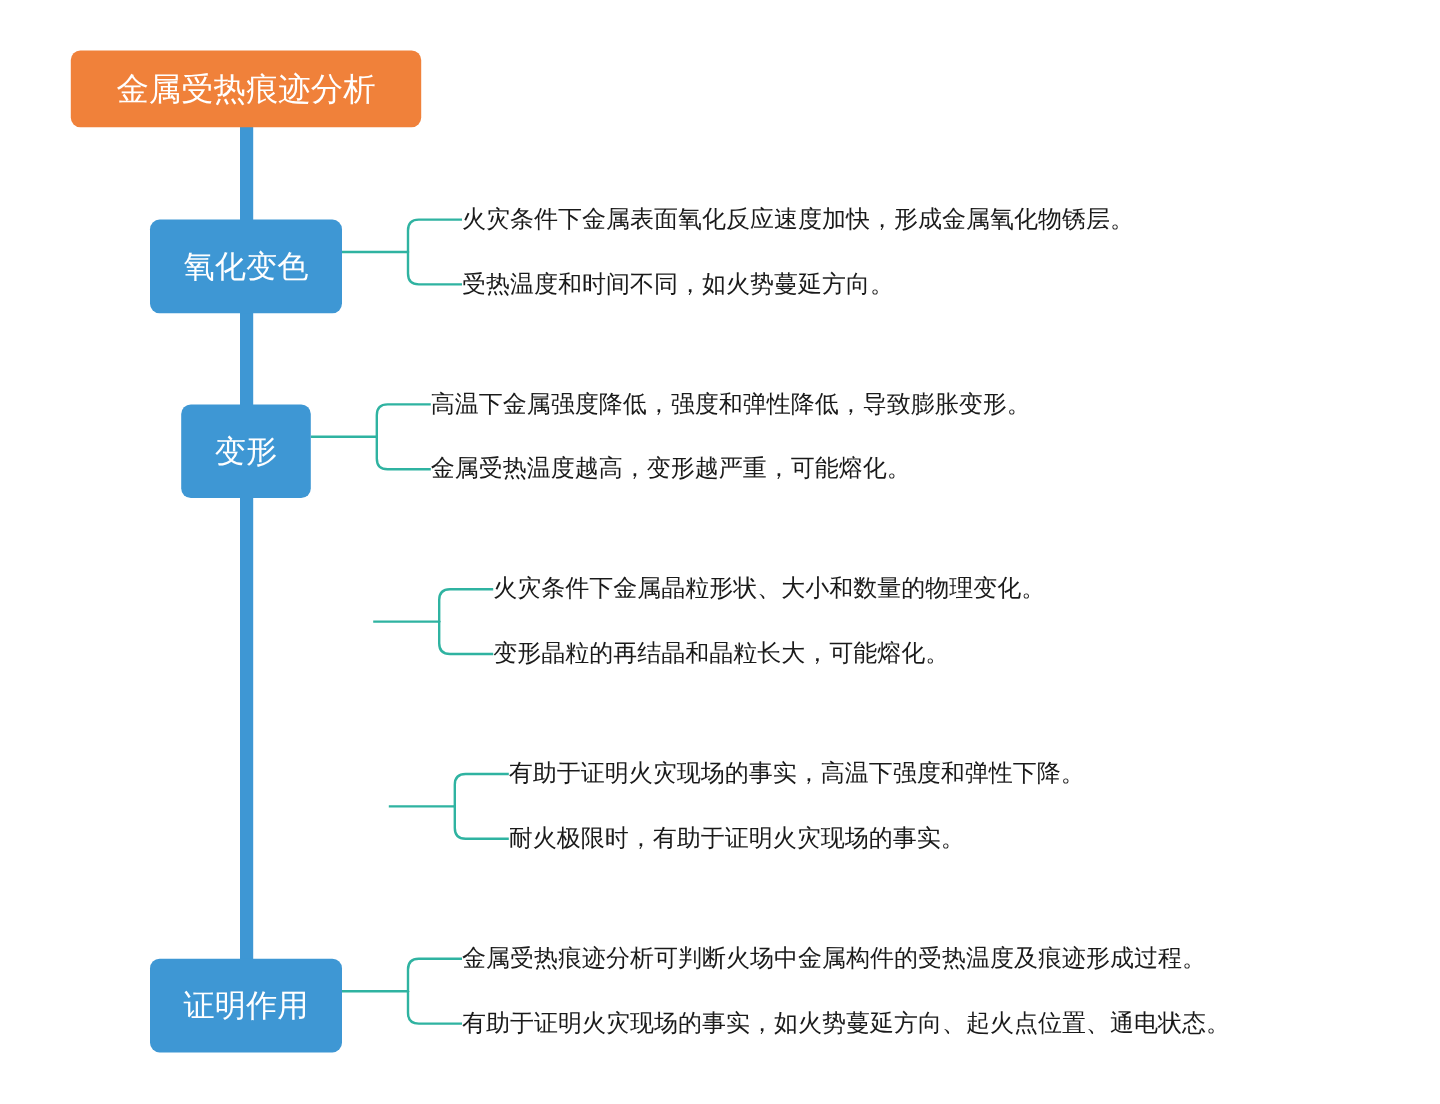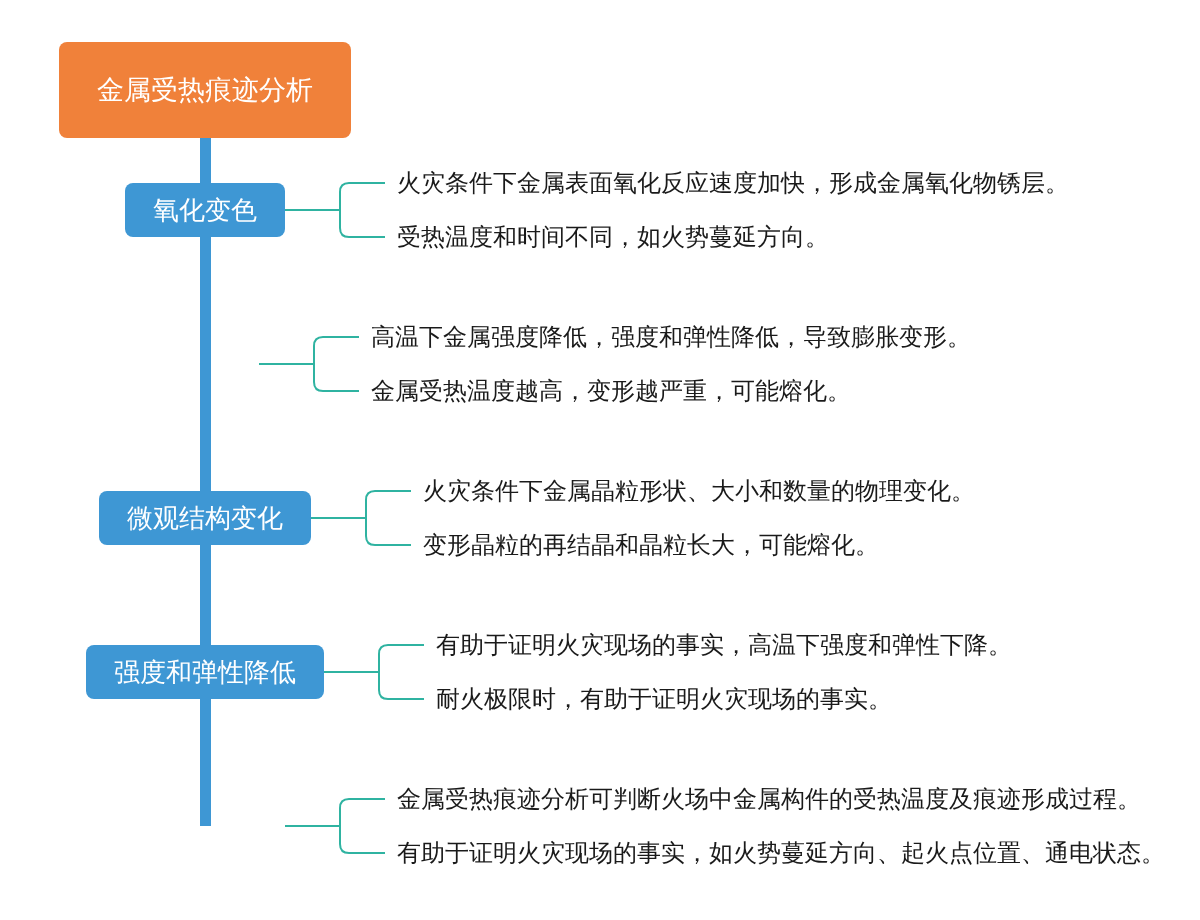--- a/index.html
+++ b/index.html
@@ -28,21 +28,21 @@
   
   #root-node {
     position: absolute;
     left: 205px;
     top: 42px;
     transform: translateX(-50%);
     background: var(--root-bg, #F0813A);
     color: #ffffff;
     font-size: 27px;
     line-height: 64px;
-    padding: 16px 38px;
+    padding: 0 38px;
     border-radius: 8px;
     white-space: nowrap;
     z-index: 3;
   }
   
   .branch-row {
     position: absolute;
     left: 0;
     width: 1200px;
     height: 110px;
@@ -50,21 +50,21 @@
   }
   .node {
     position: absolute;
     left: 205px;
     top: 28px;
     transform: translateX(-50%);
     background: var(--node-bg, #3E97D4);
     color: #ffffff;
     font-size: 26px;
     line-height: 54px;
-    padding: 0 28px;
+    padding: 12px 28px;
     border-radius: 8px;
     white-space: nowrap;
     z-index: 3;
     text-align: center;
   }
   .connector {
     position: absolute;
     top: 0;
     z-index: 2;
   }
@@ -74,24 +74,24 @@
     stroke-width: 2;
     stroke-linecap: round;
   }
   .leaves {
     position: absolute;
     top: 0;
     height: 110px;
   }
   .leaf {
     position: absolute;
-    left: 12px;
+    left: 0;
     white-space: nowrap;
     color: var(--leaf-text, #1A1A1A);
-    font-size: 24px;
+    font-size: 20px;
     line-height: 1;
   }
   .leaf-1 { top: 28px; transform: translateY(-50%); }
   .leaf-2 { top: 82px; transform: translateY(-50%); }
 </style>
 </head>
 <body>
 
 <div id="canvas">
   <div id="trunk"></div>
@@ -103,55 +103,55 @@
       <path d="M0,55 H55"></path>
       <path d="M55,55 V37 Q55,28 64,28 H100"></path>
       <path d="M55,55 V73 Q55,82 64,82 H100"></path>
     </svg>
     <div class="leaves" style="left: 385px;">
       <div class="leaf leaf-1">火灾条件下金属表面氧化反应速度加快，形成金属氧化物锈层。</div>
       <div class="leaf leaf-2">受热温度和时间不同，如火势蔓延方向。</div>
     </div>
   </div>
       <div class="branch-row" style="top: 309px;">
+    <div class="node">变形</div>
     <svg class="connector" width="100" height="110" viewBox="0 0 100 110" style="left: 259px;">
       <path d="M0,55 H55"></path>
       <path d="M55,55 V37 Q55,28 64,28 H100"></path>
       <path d="M55,55 V73 Q55,82 64,82 H100"></path>
     </svg>
     <div class="leaves" style="left: 359px;">
       <div class="leaf leaf-1">高温下金属强度降低，强度和弹性降低，导致膨胀变形。</div>
       <div class="leaf leaf-2">金属受热温度越高，变形越严重，可能熔化。</div>
     </div>
   </div>
       <div class="branch-row" style="top: 463px;">
-    <div class="node">微观结构变化</div>
     <svg class="connector" width="100" height="110" viewBox="0 0 100 110" style="left: 311px;">
       <path d="M0,55 H55"></path>
       <path d="M55,55 V37 Q55,28 64,28 H100"></path>
       <path d="M55,55 V73 Q55,82 64,82 H100"></path>
     </svg>
     <div class="leaves" style="left: 411px;">
       <div class="leaf leaf-1">火灾条件下金属晶粒形状、大小和数量的物理变化。</div>
       <div class="leaf leaf-2">变形晶粒的再结晶和晶粒长大，可能熔化。</div>
     </div>
   </div>
       <div class="branch-row" style="top: 617px;">
-    <div class="node">强度和弹性降低</div>
     <svg class="connector" width="100" height="110" viewBox="0 0 100 110" style="left: 324px;">
       <path d="M0,55 H55"></path>
       <path d="M55,55 V37 Q55,28 64,28 H100"></path>
       <path d="M55,55 V73 Q55,82 64,82 H100"></path>
     </svg>
     <div class="leaves" style="left: 424px;">
       <div class="leaf leaf-1">有助于证明火灾现场的事实，高温下强度和弹性下降。</div>
       <div class="leaf leaf-2">耐火极限时，有助于证明火灾现场的事实。</div>
     </div>
   </div>
       <div class="branch-row" style="top: 771px;">
+    <div class="node">证明作用</div>
     <svg class="connector" width="100" height="110" viewBox="0 0 100 110" style="left: 285px;">
       <path d="M0,55 H55"></path>
       <path d="M55,55 V37 Q55,28 64,28 H100"></path>
       <path d="M55,55 V73 Q55,82 64,82 H100"></path>
     </svg>
     <div class="leaves" style="left: 385px;">
       <div class="leaf leaf-1">金属受热痕迹分析可判断火场中金属构件的受热温度及痕迹形成过程。</div>
       <div class="leaf leaf-2">有助于证明火灾现场的事实，如火势蔓延方向、起火点位置、通电状态。</div>
     </div>
   </div>

